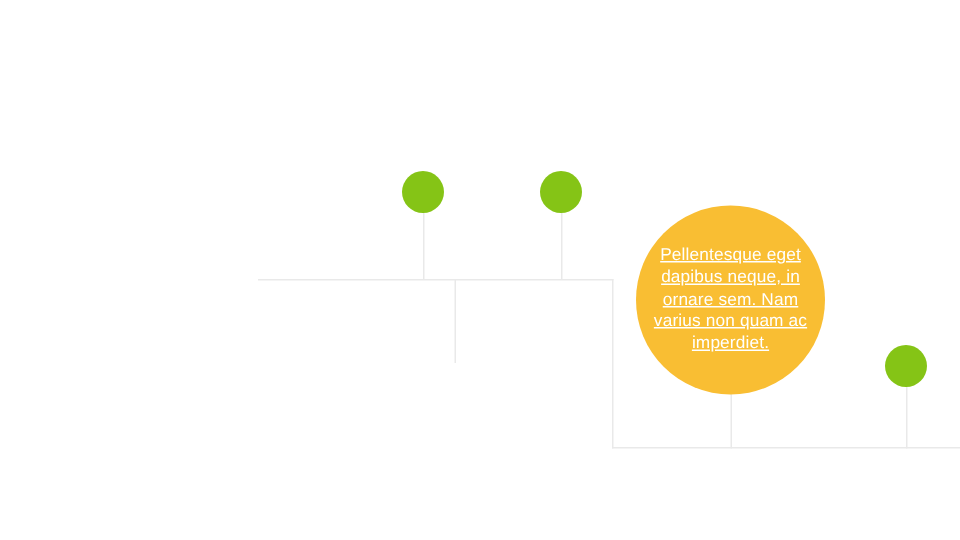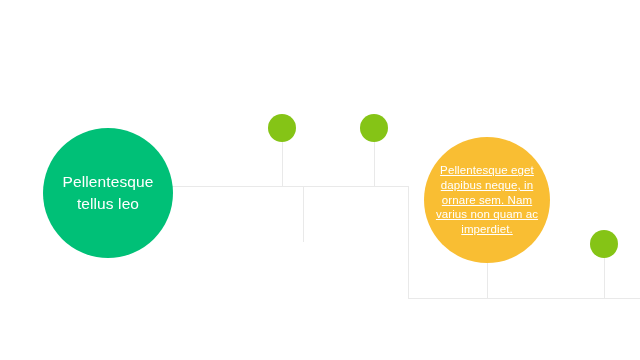--- a/index.html
+++ b/index.html
@@ -102,22 +102,19 @@
   <div class="conn conn-v" style="left:303px; top:186px; height:56px;"></div>
   <div class="conn conn-v" style="left:408px; top:186px; height:113px;"></div>
   <div class="conn conn-h" style="left:408px; top:298px; width:232px;"></div>
   <div class="conn conn-v" style="left:487px; top:262px; height:37px;"></div>
   <div class="conn conn-v" style="left:604px; top:257px; height:42px;"></div>
 
   <div class="dot dot-1"></div>
   <div class="dot dot-2"></div>
   <div class="dot dot-3"></div>
 
-  <div class="bubble node-main">
-    <span class="btext">Pellentesque tellus leo</span>
-  </div>
 
 
   <div class="bubble node-yellow">
     <span class="btext">Pellentesque eget dapibus neque, in ornare sem. Nam varius non quam ac imperdiet.</span>
   </div>
 
 </div>
 
 </body></html>

